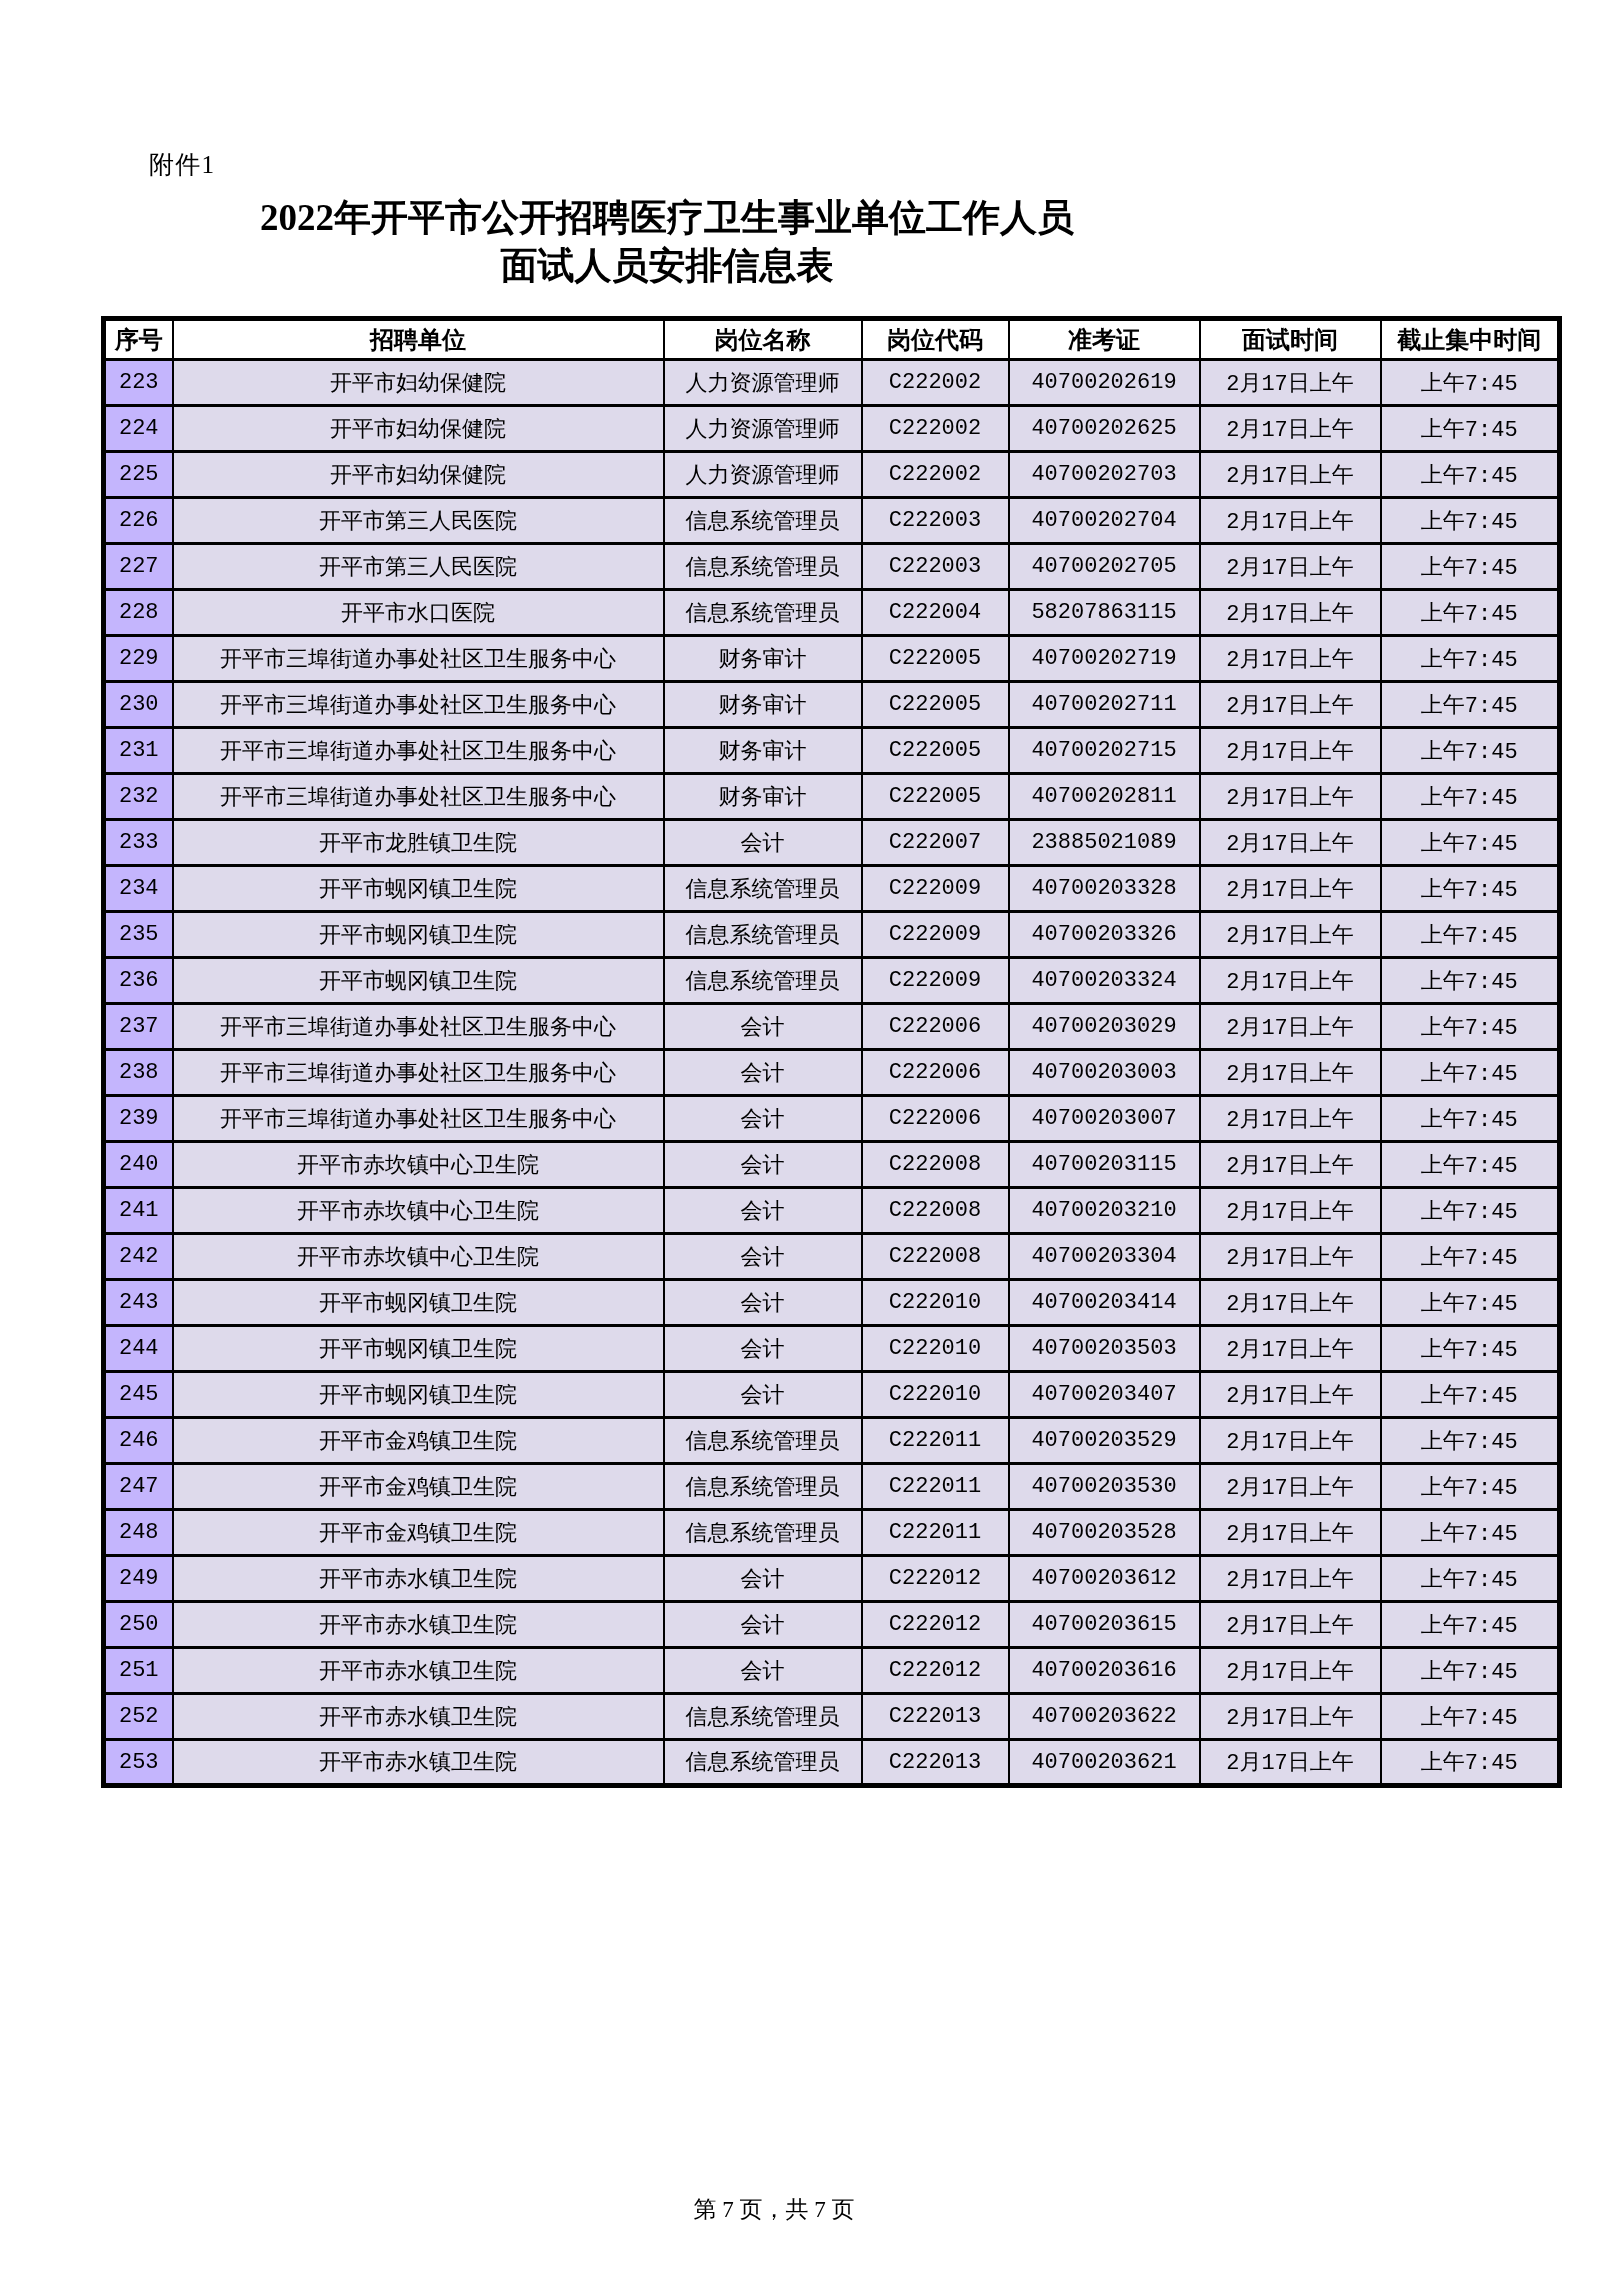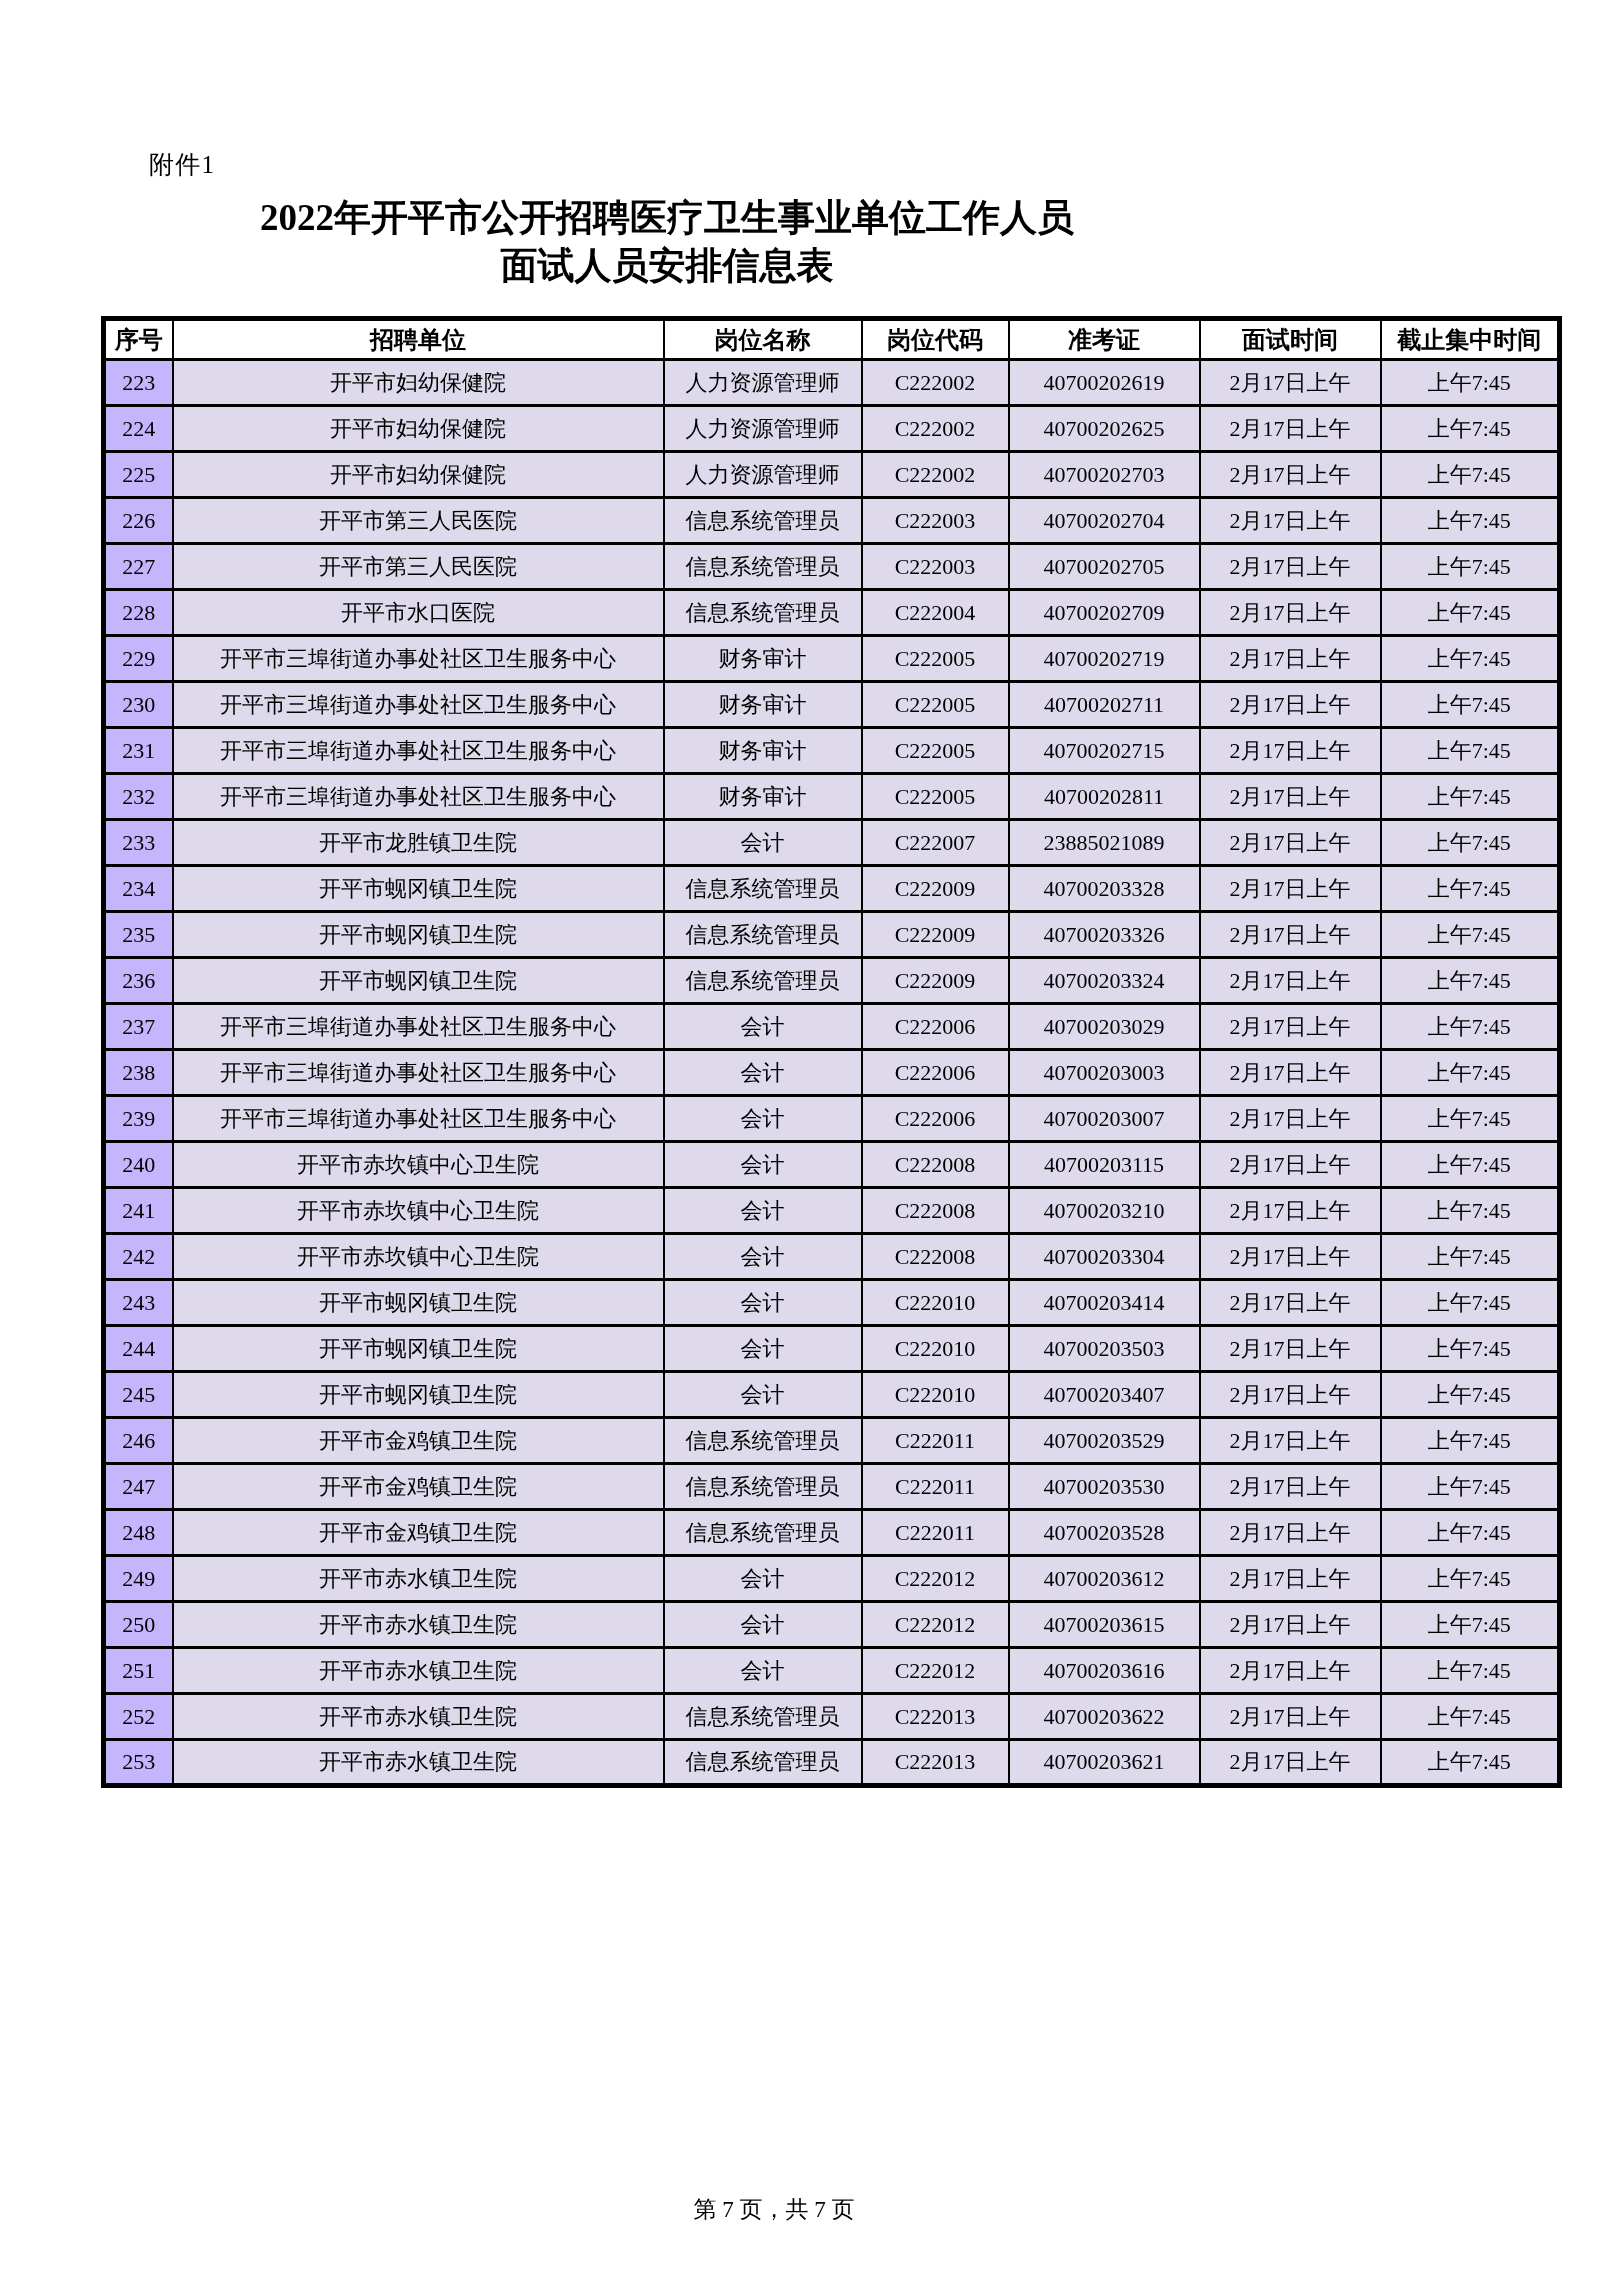--- a/index.html
+++ b/index.html
@@ -26,20 +26,21 @@
     font-size: 37px;
     line-height: 48px;
   }
   table.schedule {
     position: absolute;
     left: 101px; top: 316px;
     width: 1455px;
     border-collapse: collapse;
     table-layout: fixed;
     border: 5.2px solid #000;
+    font-family: Liberation Mono, monospace;
   }
   table.schedule th, table.schedule td {
     border-left: 2.6px solid #000;
     border-right: 2.6px solid #000;
     border-top: 3.3px solid #000;
     border-bottom: 3.3px solid #000;
     text-align: center;
     vertical-align: middle;
     overflow: hidden;
     padding: 0 2.6px;
@@ -140,21 +141,21 @@
         <td>C222003</td>
         <td>40700202705</td>
         <td>2月17日上午</td>
         <td>上午7:45</td>
       </tr>
       <tr>
         <td class="no-cell">228</td>
         <td>开平市水口医院</td>
         <td>信息系统管理员</td>
         <td>C222004</td>
-        <td>40700202709</td>
+        <td>58207863115</td>
         <td>2月17日上午</td>
         <td>上午7:45</td>
       </tr>
       <tr>
         <td class="no-cell">229</td>
         <td>开平市三埠街道办事处社区卫生服务中心</td>
         <td>财务审计</td>
         <td>C222005</td>
         <td>40700202719</td>
         <td>2月17日上午</td>

